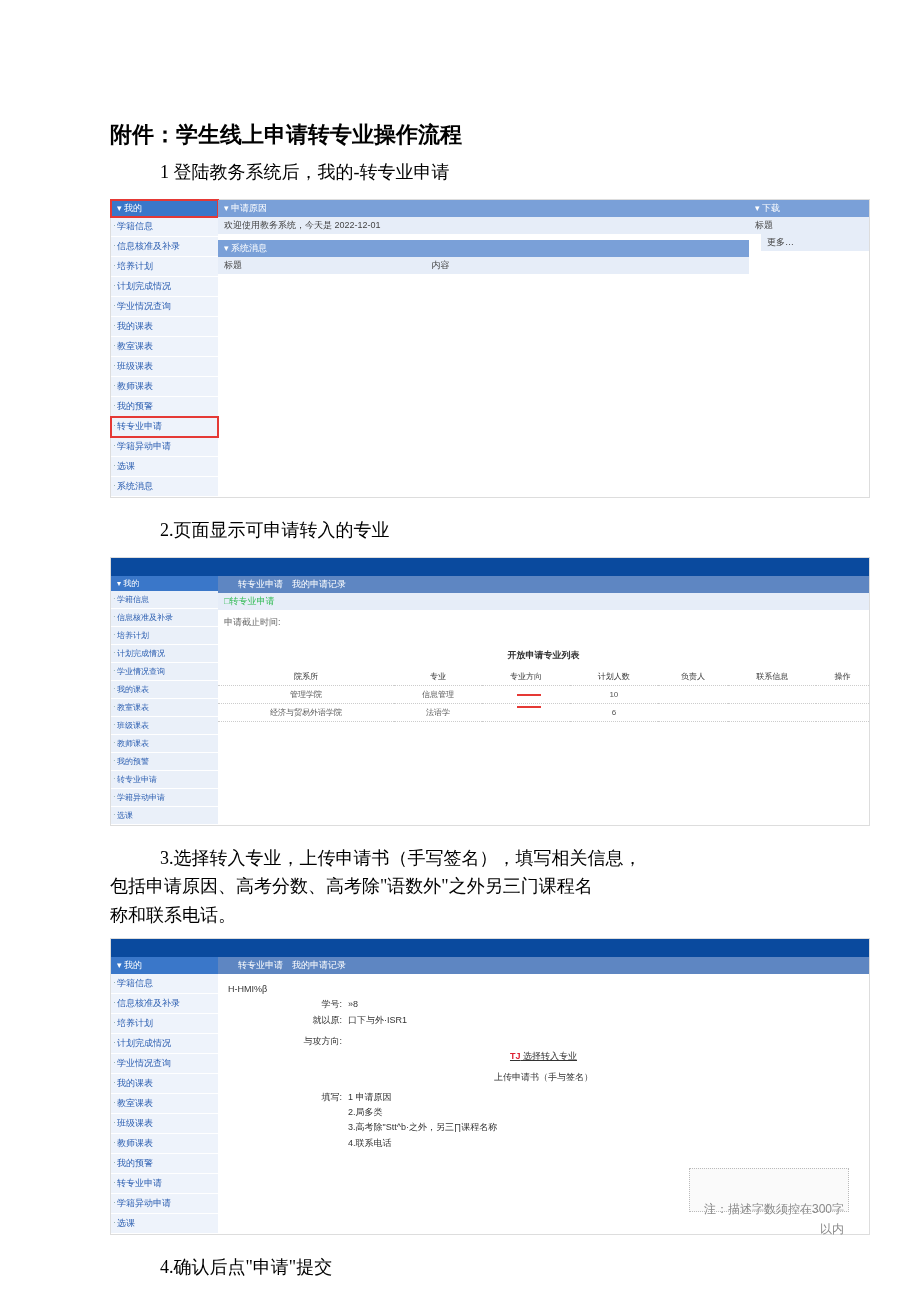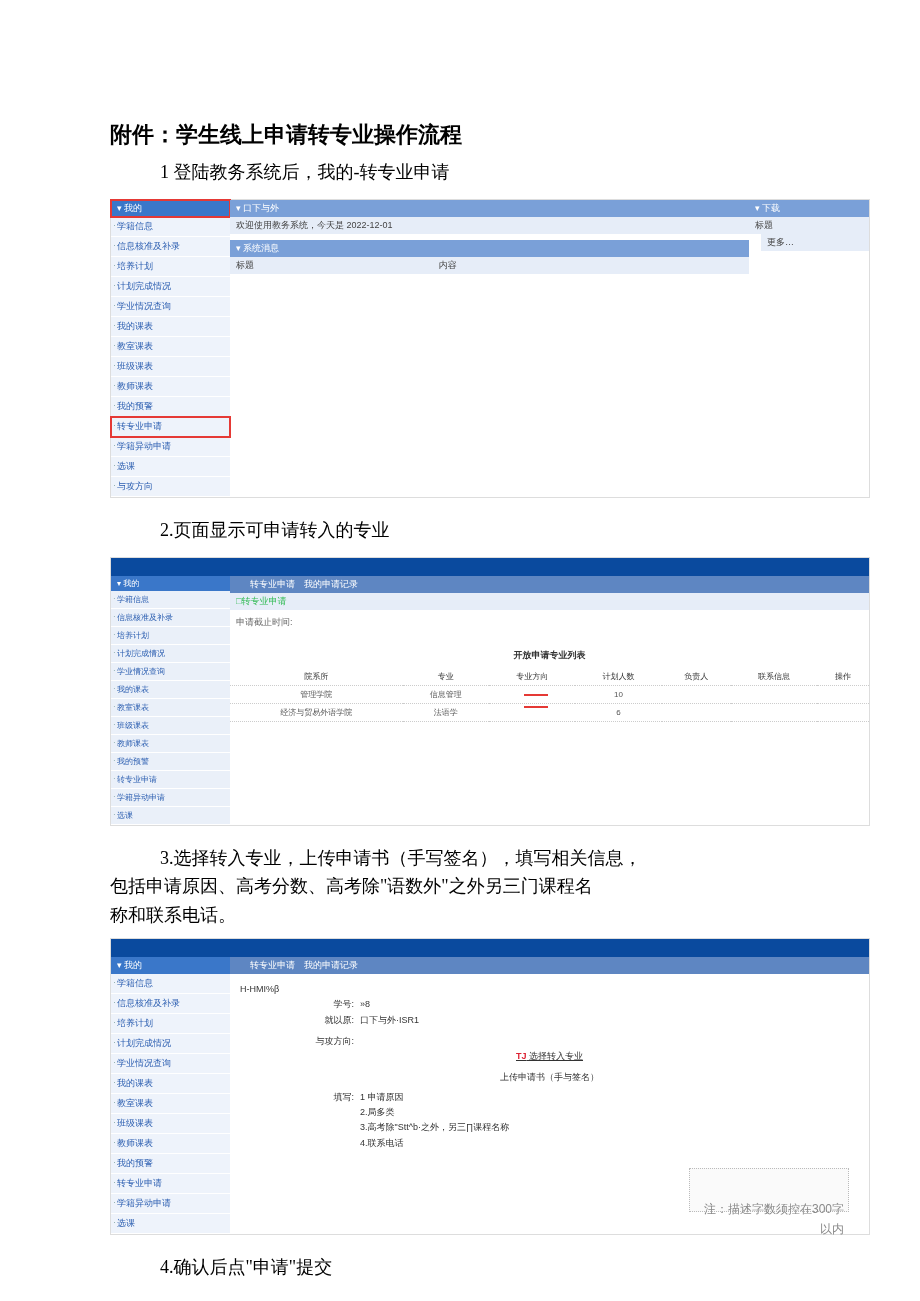--- a/index.html
+++ b/index.html
@@ -44,21 +44,21 @@
   }
   .shot .topbar {
     height: 18px;
     background: #0a4a9e;
   }
   .shot .body {
     display: flex;
     align-items: stretch;
   }
   .shot .sidebar {
-    width: 119px;
+    width: 107px;
     background: #eef3fb;
     flex-shrink: 0;
   }
   .shot .sidehdr {
     background: #3a77c9;
     color: #fff;
     padding: 2px 6px;
     font-size: 9px;
   }
   .shot .menuitem {
@@ -170,25 +170,25 @@
         <div class="menuitem">计划完成情况</div>
         <div class="menuitem">学业情况查询</div>
         <div class="menuitem">我的课表</div>
         <div class="menuitem">教室课表</div>
         <div class="menuitem">班级课表</div>
         <div class="menuitem">教师课表</div>
         <div class="menuitem">我的预警</div>
         <div class="menuitem hl">转专业申请</div>
         <div class="menuitem">学籍异动申请</div>
         <div class="menuitem">选课</div>
-        <div class="menuitem">与攻方向</div>
+        <div class="menuitem">系统消息</div>
       </div>
       <div class="main" style="display:flex;">
         <div style="flex:1;">
-          <div class="panelhdr">▾ 口下与外</div>
+          <div class="panelhdr">▾ 申请原因</div>
           <div class="panelsub">欢迎使用教务系统，今天是 2022-12-01</div>
           <div class="panelhdr" style="margin-top:6px;">▾ 系统消息</div>
           <div class="panelsub" style="display:flex;">
             <span style="width:40%;">标题</span>
             <span>内容</span>
           </div>
         </div>
         <div class="rightcol">
           <div class="panelhdr">▾ 下载</div>
           <div class="panelsub">标题</div>

